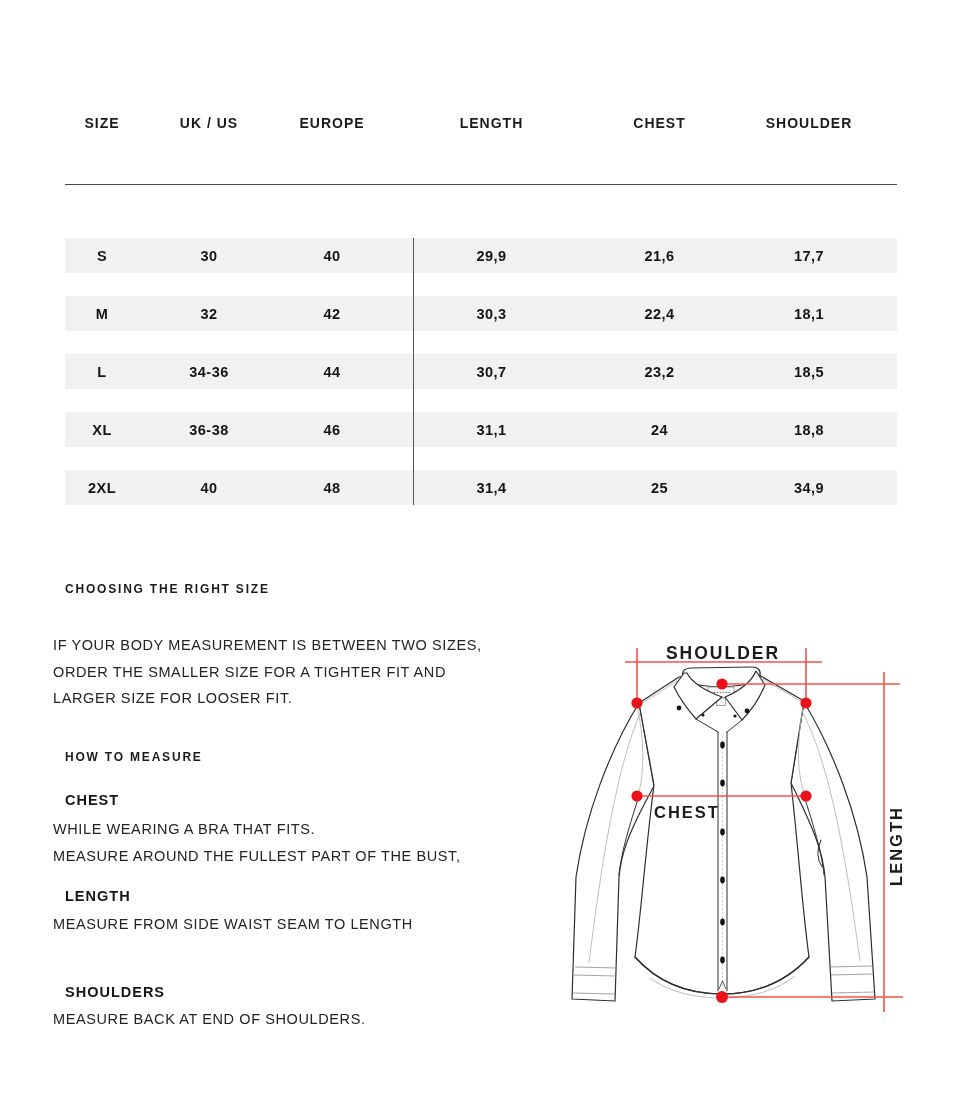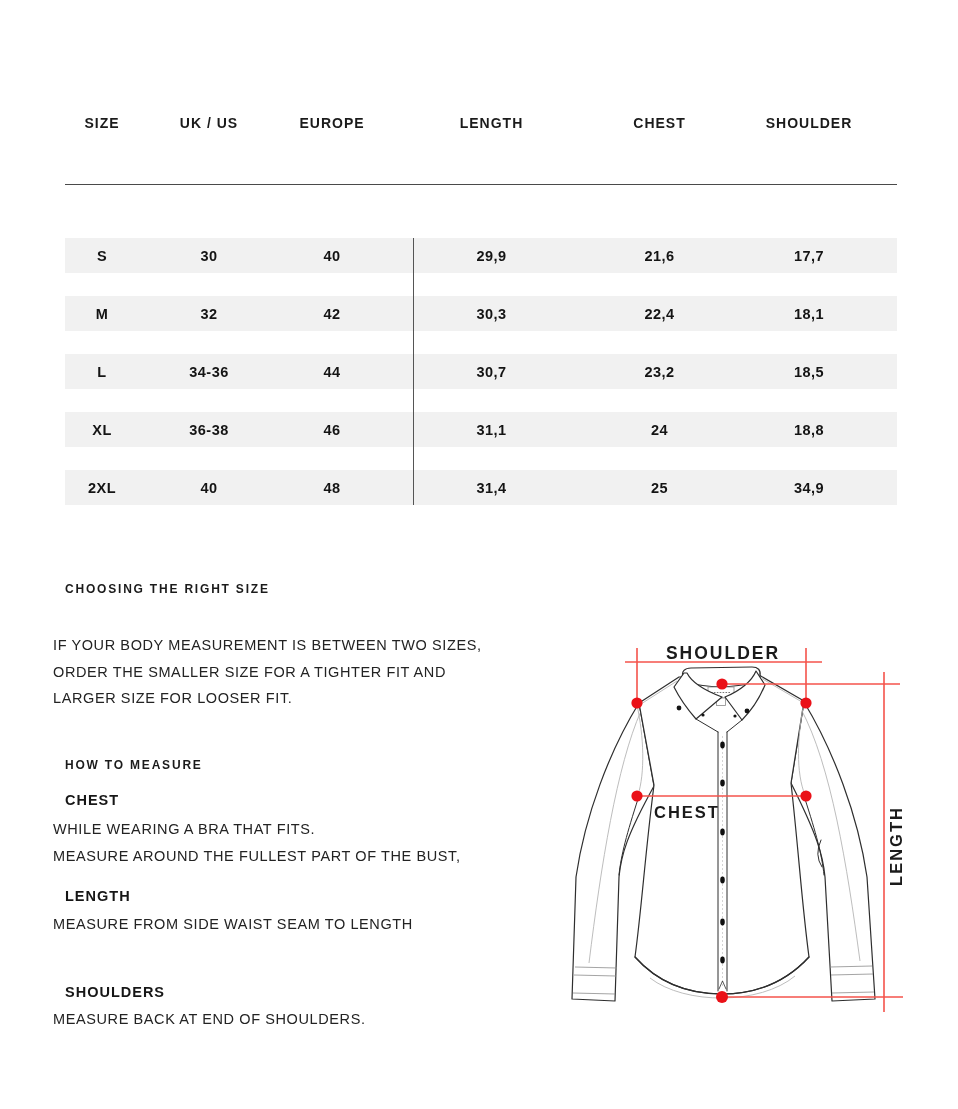--- a/index.html
+++ b/index.html
@@ -96,21 +96,21 @@
     <div class="vdivider"></div>
   </div>
 
   <div class="sec-heading" style="top:582px;">CHOOSING THE RIGHT SIZE</div>
   <div class="para" style="top:632px;">
     <div>IF YOUR BODY MEASUREMENT IS BETWEEN TWO SIZES,</div>
     <div>ORDER THE SMALLER SIZE FOR A TIGHTER FIT AND</div>
     <div>LARGER SIZE FOR LOOSER FIT.</div>
   </div>
 
-  <div class="sec-heading" style="top:750px;margin-top:8px;">HOW TO MEASURE</div>
+  <div class="sec-heading" style="top:750px;">HOW TO MEASURE</div>
 
   <div class="sub-label" style="top:792px;">CHEST</div>
   <div class="para" style="top:816px;">
     <div>WHILE WEARING A BRA THAT FITS.</div>
     <div>MEASURE AROUND THE FULLEST PART OF THE BUST,</div>
   </div>
 
   <div class="sub-label" style="top:888px;">LENGTH</div>
   <div class="para" style="top:911px;">
     <div>MEASURE FROM SIDE WAIST SEAM TO LENGTH</div>

